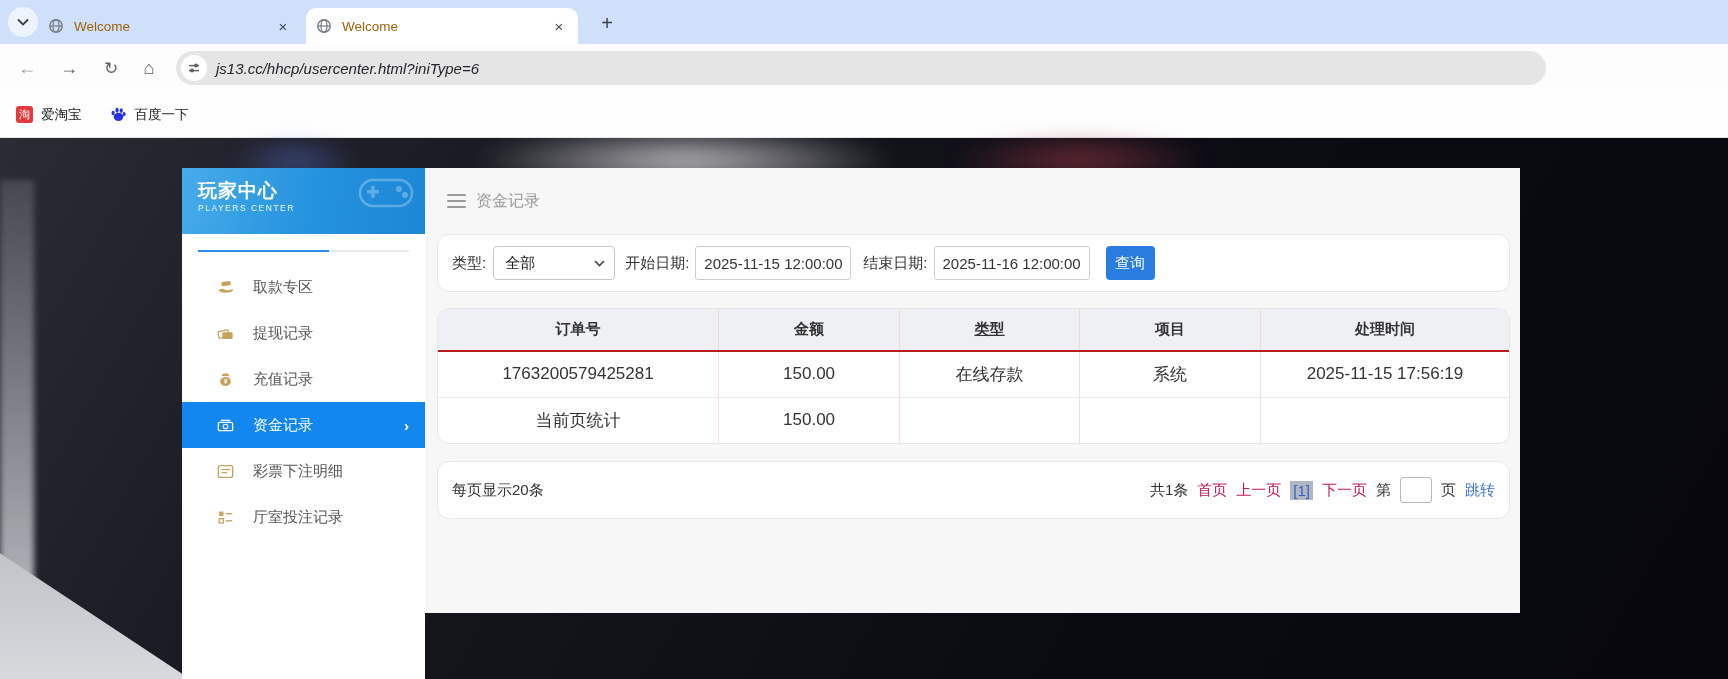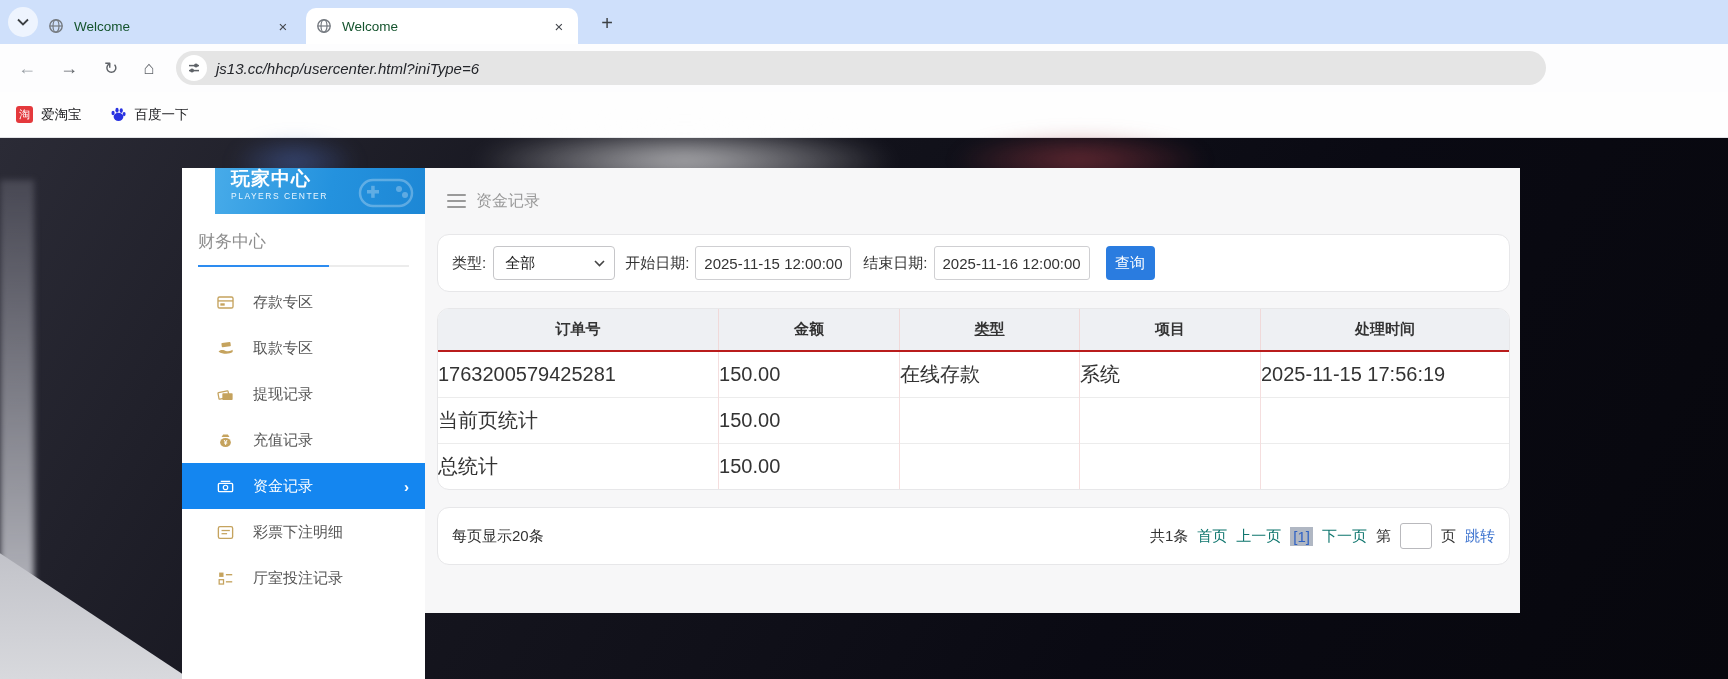--- a/index.html
+++ b/index.html
@@ -7,21 +7,21 @@
   body { font-family:"Liberation Sans","DejaVu Sans",sans-serif; }
   .stage { position:relative; width:1728px; height:679px; overflow:hidden; background:#fff; }
 
   
   .tabstrip { position:absolute; left:0; top:0; width:1728px; height:44px; background:#cfe0fb; }
   .tab-search-btn { position:absolute; left:8px; top:7px; width:30px; height:30px; border-radius:50%;
     background:rgba(255,255,255,.65); display:flex; align-items:center; justify-content:center; cursor:pointer; }
   .tab { position:absolute; top:8px; height:36px; display:flex; align-items:center; padding:0 10px; }
   .tab-inactive { left:38px; width:264px; }
   .tab-active { left:306px; width:272px; background:#fff; border-radius:10px 10px 0 0; }
-  .tab-title { font-size:13.5px; color:#14532d; margin-left:10px; flex:1; white-space:nowrap; overflow:hidden; }
+  .tab-title { font-size:13.5px; color:#a16207; margin-left:10px; flex:1; white-space:nowrap; overflow:hidden; }
   .tab-close { width:18px; height:18px; display:flex; align-items:center; justify-content:center;
     font-size:15px; color:#44474d; cursor:pointer; border-radius:50%; }
   .newtab-btn { position:absolute; left:594px; top:10px; width:26px; height:26px; display:flex; align-items:center;
     justify-content:center; font-size:20px; color:#3c4043; cursor:pointer; }
 
   .toolbar { position:absolute; left:0; top:44px; width:1728px; height:48px; background:#fdfdfe; }
   .nav-btn { position:absolute; top:11px; width:26px; height:26px; display:flex; align-items:center; justify-content:center;
     font-size:18px; color:#5f6368; cursor:pointer; }
   .nav-back { left:14px; color:#9aa0a6; }
   .nav-forward { left:56px; }
@@ -48,22 +48,22 @@
     background:radial-gradient(ellipse at center, rgba(165,60,70,.55), rgba(0,0,0,0) 70%); filter:blur(8px); }
   .bg-glow-blue { position:absolute; left:230px; top:-4px; width:130px; height:56px;
     background:radial-gradient(ellipse at center, rgba(80,115,200,.45), rgba(0,0,0,0) 70%); filter:blur(8px); }
   .bg-left-band { position:absolute; left:0; top:42px; width:34px; height:430px;
     background:linear-gradient(180deg, rgba(110,110,122,.45), rgba(190,191,198,.95)); filter:blur(3px); }
   .bg-triangle { position:absolute; left:0; top:338px; width:190px; height:203px;
     background:linear-gradient(180deg,#b4b5bd,#d8d9dd); clip-path:polygon(0 38%, 100% 100%, 0 100%); }
 
   
   .sidebar { position:absolute; left:182px; top:30px; width:243px; height:511px; background:#fff; }
-  .sb-header { height:46px; background:linear-gradient(100deg,#47abe9 0%,#2492de 55%,#1d87d5 100%); position:relative;
-    padding:0 0 0 16px; overflow:hidden;margin-left:33px; }
+  .sb-header { height:66px; background:linear-gradient(100deg,#47abe9 0%,#2492de 55%,#1d87d5 100%); position:relative;
+    padding:12px 0 0 16px; overflow:hidden; }
   .sb-title { color:#fff; font-size:19px; font-weight:bold; letter-spacing:1px; line-height:22px; }
   .sb-subtitle { color:#eaf6ff; font-size:8.5px; letter-spacing:1.5px; line-height:12px; }
   .sb-gamepad { position:absolute; right:10px; top:6px; opacity:.28; }
   .sb-section { padding:16px 16px 0 16px; }
   .sb-section-label { font-size:17px; color:#8d8d8d; padding-bottom:12px; }
   .sb-divider { height:2px; background:#ececec; position:relative; }
   .sb-divider-accent { position:absolute; left:0; top:0; height:2px; width:62%; background:#2d8cf0; }
   .sb-menu { margin-top:12px; }
   .sb-item { height:46px; display:flex; align-items:center; padding-left:34px; cursor:pointer; position:relative; }
   .sb-item-label { font-size:15px; color:#555; margin-left:18px; }
@@ -90,31 +90,31 @@
   .date-input { width:156px; height:34px; border:1px solid #cfcfd2; border-radius:3px; font-size:15px; color:#333;
     padding:0 8px; margin:0 12px 0 6px; font-family:inherit; background:#fff; }
   .query-btn { width:49px; height:34px; background:#2a7ce0; color:#fff; border:none; border-radius:4px; font-size:15px;
     cursor:pointer; margin-left:4px; font-family:inherit; }
 
   .table-card { margin-top:16px; overflow:hidden; }
   table { width:100%; border-collapse:collapse; }
   th { height:42px; background:#eef0f3; font-size:15px; font-weight:bold; color:#333;
     border-bottom:2px solid #b91c1c; border-left:1px solid #f0d9d9; }
   th:first-child { border-left:none; }
-  td { height:46px; font-size:20px; color:#333; border-left:1px solid #f5dede; border-top:1px solid #ececec; }
+  td { height:46px; text-align:center; font-size:17px; color:#333; border-left:1px solid #f5dede; border-top:1px solid #ececec; }
   td:first-child { border-left:none; }
   tbody tr:first-child td { border-top:none; }
   .col-order { width:26.2%; } .col-amount { width:16.9%; } .col-type { width:16.8%;text-decoration:underline; }
   .col-item { width:16.9%; } .col-time { width:23.2%; }
 
   .pagination-card { margin-top:17px; height:58px; display:flex; align-items:center; justify-content:space-between; padding:0 14px; }
   .page-size { font-size:15px; color:#333;text-align:right; }
   .pager { display:flex; align-items:center; gap:9px; font-size:15px; }
   .pg-text { color:#333; }
-  .pg-link { color:#0f766e; cursor:pointer; }
+  .pg-link { color:#be185d; cursor:pointer; }
   .pg-current { background:#b0b7c3; color:#2f62c4; padding:1px 3px; cursor:default; }
   .pg-input { width:32px; height:26px; border:1px solid #b9b9bd; border-radius:3px; background:#fff; }
   .pg-jump { color:#3e74cf; cursor:pointer; }
 </style>
 </head>
 <body>
 
 <div class="stage">
 
   <div class="tabstrip">
@@ -196,35 +196,26 @@
         <svg class="sb-gamepad" width="58" height="40" viewBox="0 0 58 40">
           <path d="M16 6 h26 a13 13 0 0 1 0 26 h-26 a13 13 0 0 1 0 -26 z" fill="none" stroke="#ffffff" stroke-width="2.5"></path>
           <circle cx="42" cy="15" r="3" fill="#ffffff"></circle>
           <circle cx="48" cy="21" r="3" fill="#ffffff"></circle>
           <rect x="10" y="16" width="12" height="3.5" fill="#ffffff"></rect>
           <rect x="14.2" y="11.8" width="3.5" height="12" fill="#ffffff"></rect>
         </svg>
       </div>
 
       <div class="sb-section">
-        <div class="sb-section-label">财务中心</div>
         <div class="sb-divider">
           <div class="sb-divider-accent"></div>
         </div>
       </div>
 
       <div class="sb-menu">
-        <div class="sb-item">
-          <svg width="19" height="19" viewBox="0 0 24 24">
-            <rect x="2.5" y="5" width="19" height="14" rx="2" fill="none" stroke="#c5a35e" stroke-width="1.7"></rect>
-            <line x1="2.5" y1="10" x2="21.5" y2="10" stroke="#c5a35e" stroke-width="1.7"></line>
-            <rect x="5.5" y="13" width="5.5" height="3" fill="#c5a35e"></rect>
-          </svg>
-          <span class="sb-item-label">存款专区</span>
-        </div>
 
         <div class="sb-item">
           <svg width="19" height="19" viewBox="0 0 24 24">
             <rect x="7" y="4.5" width="11.5" height="5.5" rx="1" fill="#c5a35e" transform="rotate(-7 12 7)"></rect>
             <path d="M3.5 15.5 C7 12.5 10.5 14.5 12.5 15 C16 15.8 19 15 21 13.5 L21 16.5 C17 19.3 8 19.3 3.5 16 Z" fill="#c5a35e"></path>
           </svg>
           <span class="sb-item-label">取款专区</span>
         </div>
 
         <div class="sb-item">
@@ -321,27 +312,20 @@
               <td>系统</td>
               <td>2025-11-15 17:56:19</td>
             </tr>
             <tr>
               <td>当前页统计</td>
               <td>150.00</td>
               <td></td>
               <td></td>
               <td></td>
             </tr>
-            <tr>
-              <td>总统计</td>
-              <td>150.00</td>
-              <td></td>
-              <td></td>
-              <td></td>
-            </tr>
           </tbody>
         </table>
       </div>
 
       <div class="card pagination-card">
         <span class="page-size">每页显示20条</span>
         <div class="pager">
           <span class="pg-text">共1条</span>
           <span class="pg-link">首页</span>
           <span class="pg-link">上一页</span>

